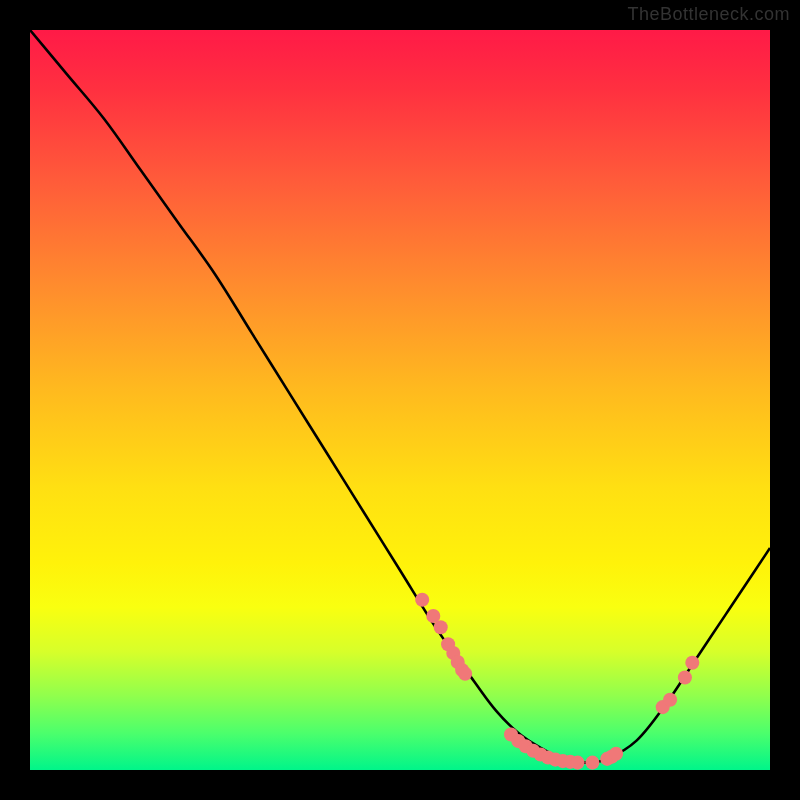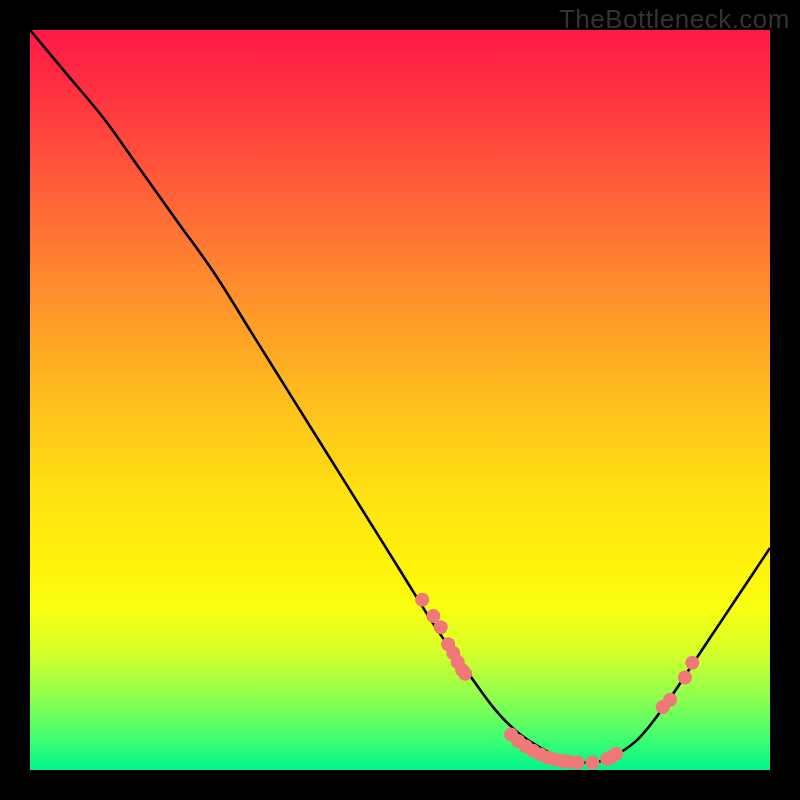--- a/index.html
+++ b/index.html
@@ -15,21 +15,21 @@
     position: relative;
     width: 800px;
     height: 800px;
     background: #000;
   }
   .watermark {
     position: absolute;
     top: 4px;
     right: 10px;
     color: #333;
-    font-size: 26px;
+    font-size: 18px;
     font-weight: 500;
     letter-spacing: 0.5px;
   }
   .plot {
     position: absolute;
     left: 30px;
     top: 30px;
     width: 740px;
     height: 740px;
   }

